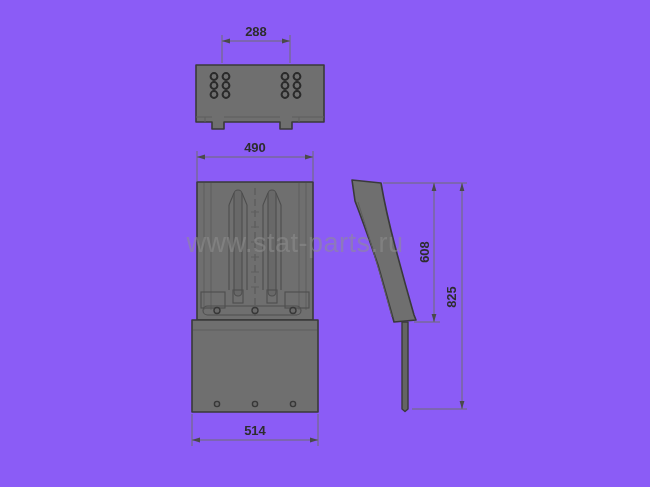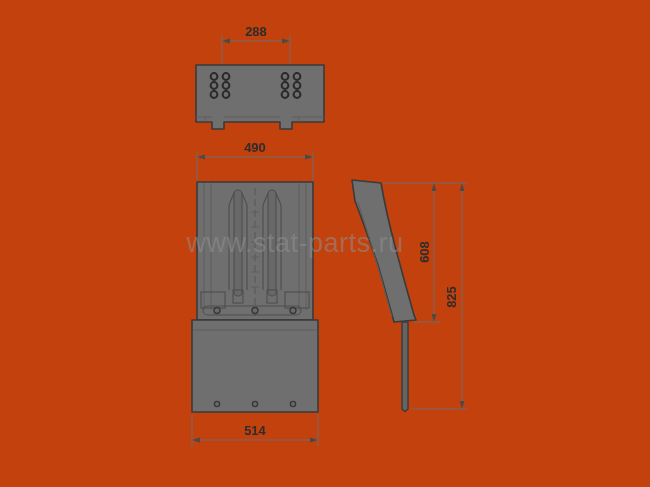--- a/index.html
+++ b/index.html
@@ -1,16 +1,16 @@
 <!DOCTYPE html>
 <html><head>
 <meta charset="utf-8">
 <style>
   html,body{margin:0;padding:0;background:#ffffff;}
-  .stage{position:relative;width:650px;height:487px;background:#c2410c;overflow:hidden;}
+  .stage{position:relative;width:650px;height:487px;background:#8b5cf6;overflow:hidden;}
   svg{display:block;}
   .part{fill:#6f6f6f;stroke:#3a3a3a;stroke-width:1.6;stroke-linejoin:round;}
   .part-dark{fill:#646464;stroke:#3a3a3a;stroke-width:1.4;stroke-linejoin:round;}
   .detail{fill:none;stroke:#4e4e4e;stroke-width:1.1;}
   .detail-soft{fill:none;stroke:#5e5e5e;stroke-width:1;}
   .detail-fill{fill:#686868;stroke:#4e4e4e;stroke-width:1.1;}
   .hole{fill:#6f6f6f;stroke:#2a2a2a;stroke-width:2;}
   .hole-sm{fill:#6a6a6a;stroke:#383838;stroke-width:1.4;}
   .dimline{stroke:#6e6e6e;stroke-width:1;fill:none;}
   .arrow{fill:#4a4a4a;stroke:none;}

